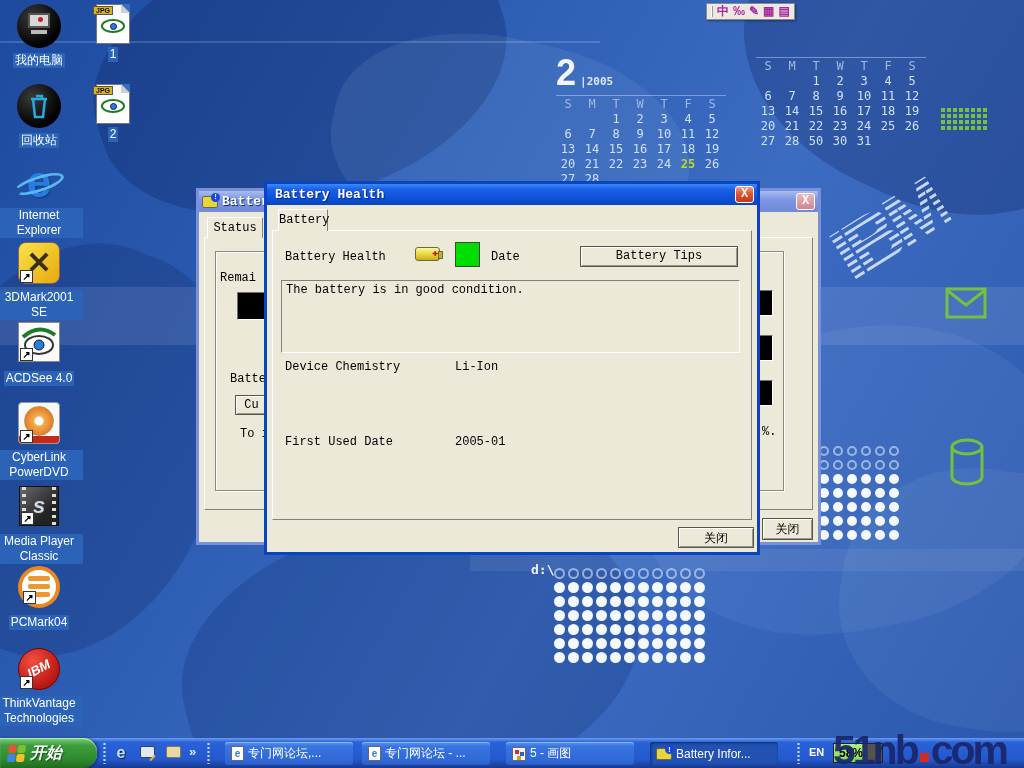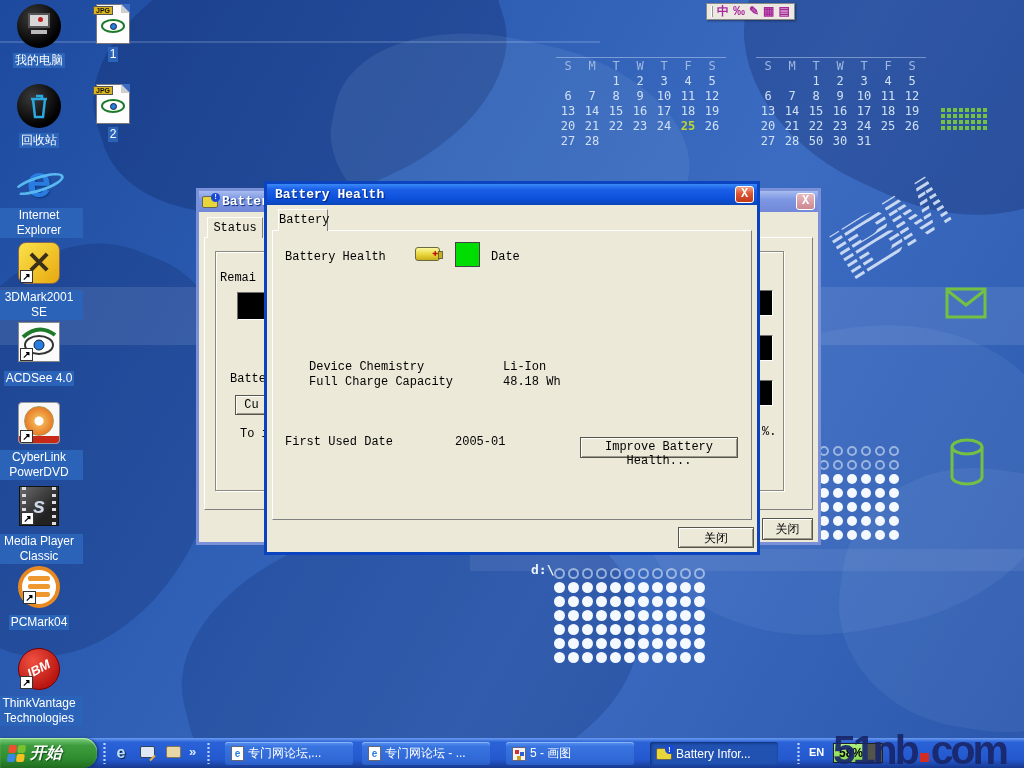--- a/index.html
+++ b/index.html
@@ -68,21 +68,21 @@
   .xbtn-bg { background:linear-gradient(180deg,#e8b8c0,#cc8890); }
   .tab { position:absolute; background:#ece9d8; border:1px solid #808080; border-bottom:none;
          border-top-color:#fff; border-left-color:#fff; text-align:center; z-index:2; padding-top:3px; }
   .panel { position:absolute; border:1px solid; border-color:#fff #808080 #808080 #fff; }
   .btn3d { position:absolute; background:#ece9d8; border:1px solid #55554c;
            box-shadow:inset 1px 1px 0 #fff, inset -1px -1px 0 #99988a; text-align:center;
            font-family:"Liberation Mono",monospace; font-size:12px; padding-top:2px; cursor:default; }
   .sunken { position:absolute; border:1px solid; border-color:#808080 #fff #fff #808080; background:#ece9d8; padding:2px 4px; }
   .gauge { position:absolute; background:#000; border:1px solid; border-color:#707070 #fff #fff #707070; }
   .grp { position:absolute; border:1px solid #8a8a7e; box-shadow:1px 1px 0 #fff, inset 1px 1px 0 #fff; }
-  .lrow span { display:inline-block;margin-left:24px; }
+  .lrow span { display:inline-block; }
 
   .bat-ico { position:relative; width:25px; height:14px; background:linear-gradient(180deg,#fcf79a,#e8d53a 55%,#c8ae1c);
              border:1px solid #6a6a40; border-radius:3px; }
   .bat-ico::after { content:""; position:absolute; right:-4px; top:3px; width:3px; height:6px; background:#c8ae1c; border:1px solid #6a6a40; }
   .bat-plus { position:absolute; right:1px; top:1px; color:#c01010; font-size:10px; font-weight:bold; line-height:10px; }
   .statusbox { position:absolute; width:25px; height:25px; background:#00dd00; border:1px solid #444; }
 
   
   .taskbar { position:absolute; left:0; top:738px; width:1024px; height:30px; z-index:10;
              background:linear-gradient(180deg,#6a9bf0,#2a62d8 14%,#2458cd 72%,#17398f); }
@@ -126,20 +126,21 @@
   <div class="leaf" style="left:-80px;top:240px;width:300px;height:420px;transform:rotate(22deg);background:rgba(12,30,85,.22);"></div>
   <div class="leaf" style="left:640px;top:330px;width:420px;height:300px;transform:rotate(-10deg);background:rgba(160,190,235,.10);"></div>
   <div class="leaf" style="left:740px;top:-80px;width:380px;height:280px;transform:rotate(25deg);background:rgba(10,28,80,.26);"></div>
   <div class="leaf" style="left:180px;top:520px;width:460px;height:280px;transform:rotate(-14deg);background:rgba(12,32,88,.20);"></div>
   <div class="leaf" style="left:840px;top:470px;width:300px;height:260px;transform:rotate(8deg);background:rgba(160,190,235,.10);"></div>
   <div class="band" style="left:0;top:41px;width:600px;height:2px;background:rgba(220,235,255,.18);"></div>
   <div class="band" style="left:0;top:287px;width:1024px;height:58px;background:rgba(210,225,245,.12);"></div>
   <div class="band" style="left:470px;top:549px;width:554px;height:22px;background:rgba(210,225,245,.09);"></div>
 
   <div class="cal" id="cal0" style="left:556px;top:55px;">
+      <div class="cal-head"><span class="cal-num">2</span><span class="cal-year">|2005</span></div>
       <div class="cal-bar"></div>
       <div class="cal-row cal-wd">
         <span>S</span>
         <span>M</span>
         <span>T</span>
         <span>W</span>
         <span>T</span>
         <span>F</span>
         <span>S</span>
       </div>
@@ -607,30 +608,30 @@
 
   <div class="tab" style="left:11px;top:25px;width:50px;height:22px;">Battery</div>
   <div class="panel" style="left:5px;top:46px;width:480px;height:290px;"></div>
 
   <span class="abs" style="left:18px;top:66px;">Battery Health</span>
   <div class="bat-ico abs" style="left:148px;top:63px;">
     <span class="bat-plus">✚</span>
   </div>
   <div class="statusbox" style="left:188px;top:58px;"></div>
   <span class="abs" style="left:224px;top:66px;">Date</span>
-
+  <div class="btn3d" style="left:313px;top:62px;width:158px;height:21px;">Battery Tips</div>
+
+  <div class="sunken" style="left:14px;top:96px;width:459px;height:73px;">The battery is in good condition.</div>
 
   <div id="info-rows" class="abs" style="left:18px;top:176px;width:460px;">
       <div class="lrow" style="line-height: 15px;"><span style="width: 170px;">Device Chemistry</span><span>Li-Ion</span></div>
-      <div class="lrow" style="line-height: 15px;"><span style="width: 170px;">Full Charge Capacity</span><span>48.18 Wh</span></div>
     </div>
 
   <span class="abs" style="left:18px;top:251px;">First Used Date</span>
   <span class="abs" style="left:188px;top:251px;">2005-01</span>
-  <div class="btn3d" style="left:313px;top:253px;width:158px;height:21px;">Improve Battery Health...</div>
 
   <div class="btn3d" style="left:411px;top:343px;width:76px;height:21px;">关闭</div>
 </div>
 
 <div class="taskbar">
   <div class="startbtn">
     <div class="winflag">
       <i style="background:#f05030;"></i>
         <i style="background:#78c030;"></i>
       <i style="background:#3888e8;"></i>

